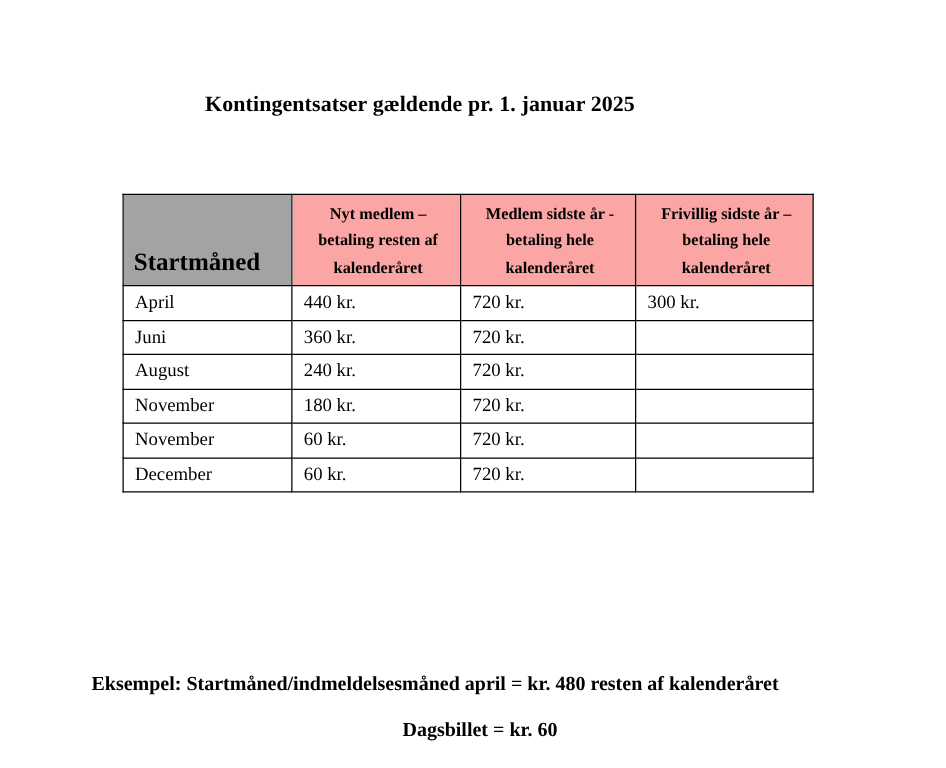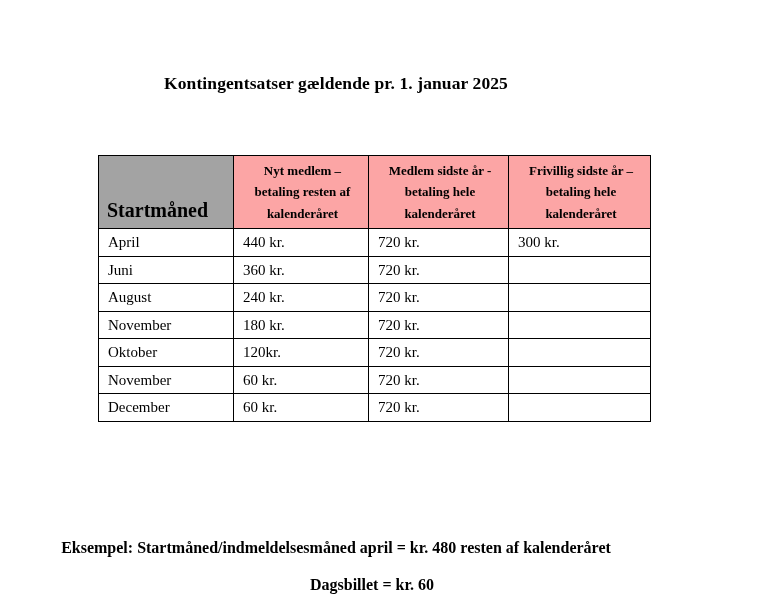--- a/index.html
+++ b/index.html
@@ -62,20 +62,21 @@
     padding: 0 4px 0 9px;
     white-space: nowrap;
   }
   .footer-line {
     position: absolute;
     left: 0;
     width: 100%;
     text-align: center;
     font-weight: bold;
     font-size: 16px;
+    padding-left: 12px;
   }
   .footer-example { top: 539px; }
   .footer-dayticket { top: 576px; margin-left: 36px; }
 </style>
 </head>
 <body>
 
 <div class="page">
 
   <div class="doc-title">Kontingentsatser gældende pr. 1. januar 2025</div>
@@ -114,26 +115,20 @@
         <td>720 kr.</td>
         <td></td>
       </tr>
       <tr>
         <td>November</td>
         <td>180 kr.</td>
         <td>720 kr.</td>
         <td></td>
       </tr>
       <tr>
-        <td>Oktober</td>
-        <td>120kr.</td>
-        <td>720 kr.</td>
-        <td></td>
-      </tr>
-      <tr>
         <td>November</td>
         <td>60 kr.</td>
         <td>720 kr.</td>
         <td></td>
       </tr>
       <tr>
         <td>December</td>
         <td>60 kr.</td>
         <td>720 kr.</td>
         <td></td>

